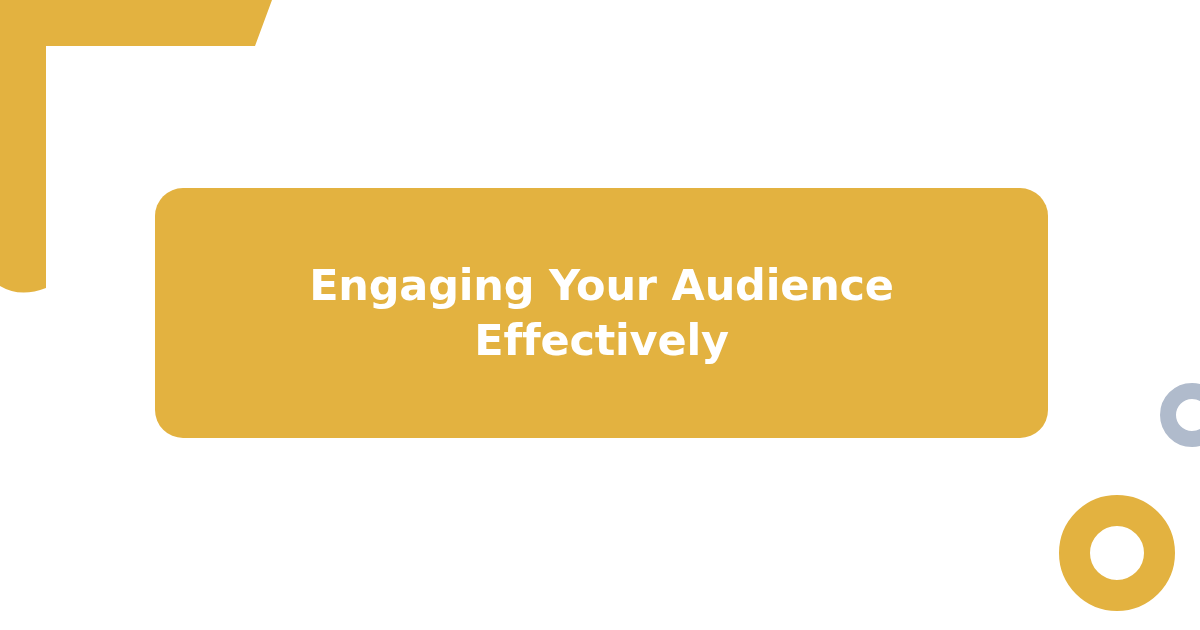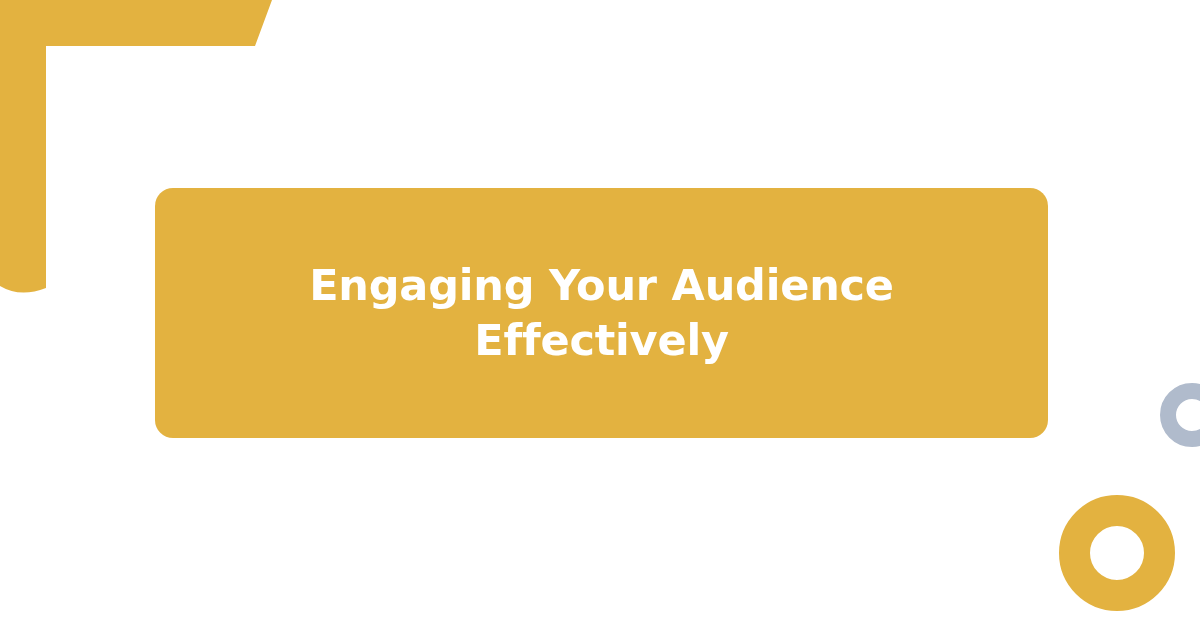--- a/index.html
+++ b/index.html
@@ -55,21 +55,21 @@
   }
 
   
   .title-card {
     position: absolute;
     left: 155px;
     top: 188px;
     width: 893px;
     height: 250px;
     background: #e3b240;
-    border-radius: 18px;
+    border-radius: 28px;
     display: flex;
     align-items: center;
     justify-content: center;
     box-sizing: border-box;
     padding: 10px 40px;
   }
   .title-text {
     color: #ffffff;
     font-family: "DejaVu Sans", sans-serif;
     font-size: 43px;

